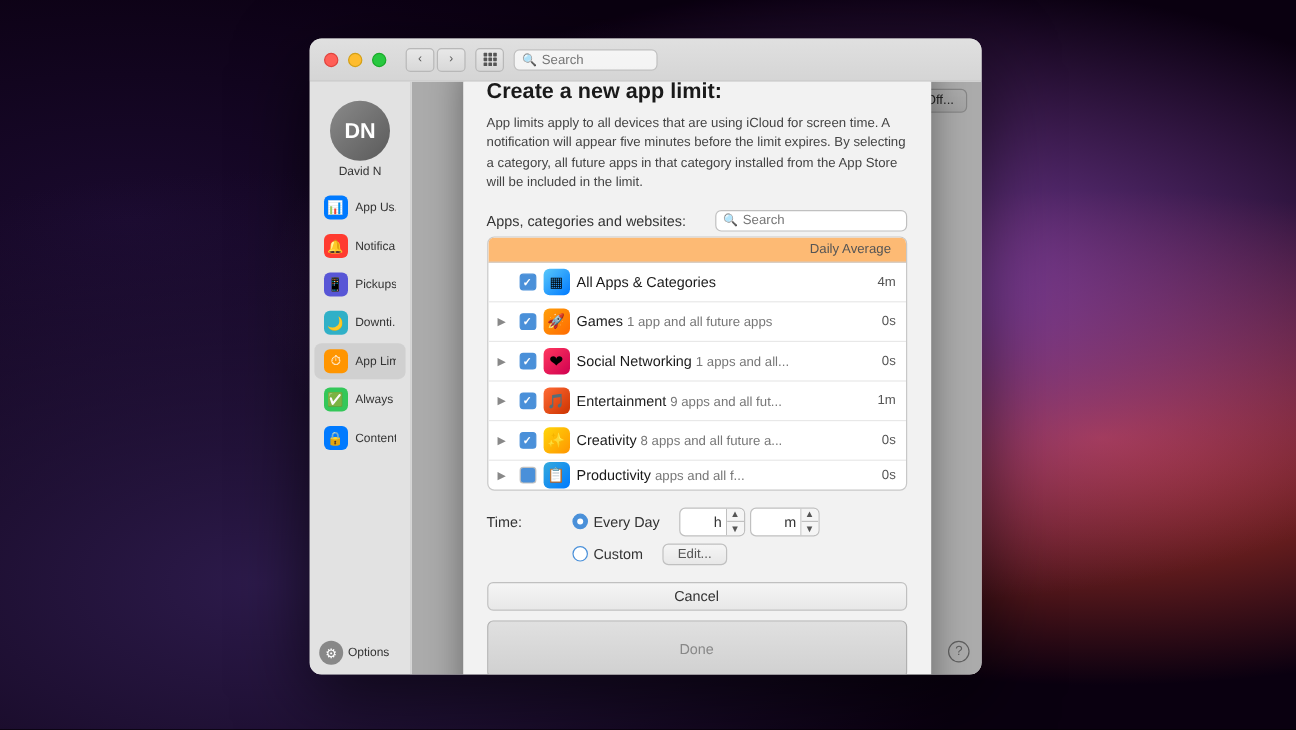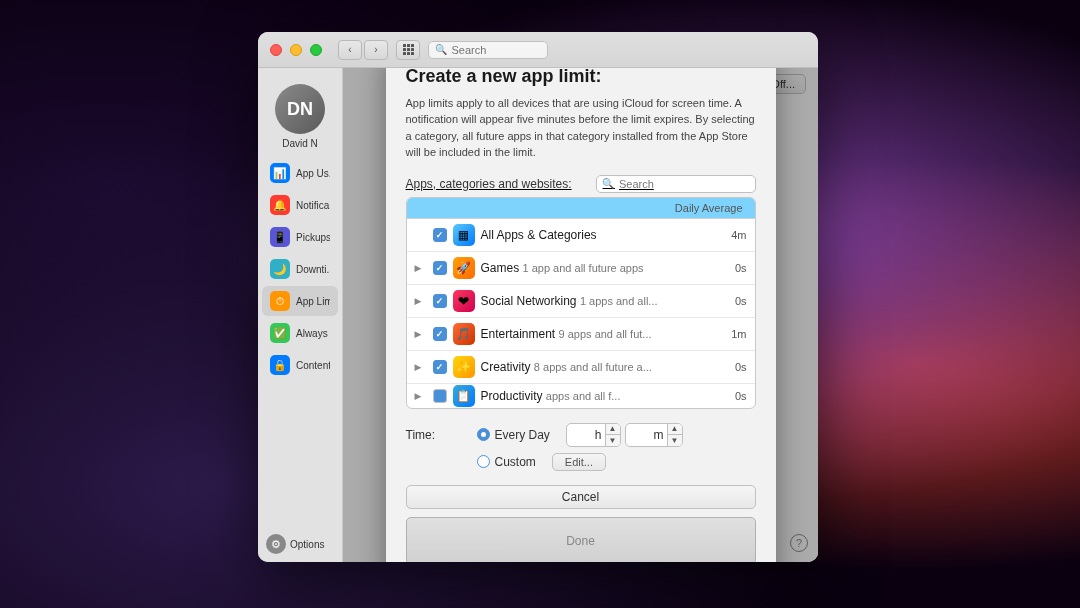--- a/index.html
+++ b/index.html
@@ -291,21 +291,20 @@
       color: #444;
       line-height: 1.5;
       margin-bottom: 14px;
     }
 
     .apps-label-row {
       display: flex;
       align-items: center;
       justify-content: space-between;
       margin-bottom: 4px;
-      text-decoration: underline;
     }
 
     .apps-label {
       font-size: 12px;
       color: #333;
       font-weight: 500;
     }
 
     .modal-search {
       display: flex;
@@ -333,21 +332,21 @@
       border-radius: 6px;
       overflow: hidden;
       margin-bottom: 14px;
       background: white;
     }
 
     .table-header {
       display: flex;
       justify-content: flex-end;
       padding: 4px 12px;
-      background: #7dd3fc;
+      background: #fdba74;
       border-bottom: 1px solid #d0d0d0;
       font-size: 11px;
       color: #555;
       font-weight: 500;
     }
 
     .table-row {
       display: flex;
       align-items: center;
       padding: 5px 8px;

